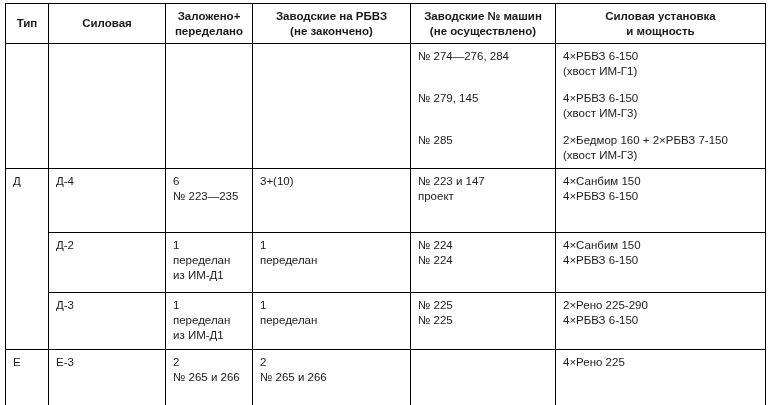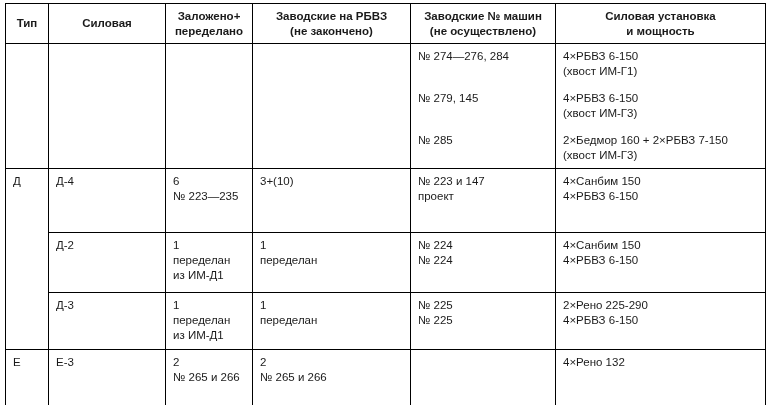--- a/index.html
+++ b/index.html
@@ -236,18 +236,18 @@
         </td>
         <td>
           <div>
             <div>2</div>
             <div>№ 265 и 266</div>
           </div>
         </td>
         <td></td>
         <td>
           <div>
-            <div>4×Рено 132</div>
+            <div>4×Рено 225</div>
           </div>
         </td>
       </tr>
     </tbody>
 </table>
 
 </body></html>

